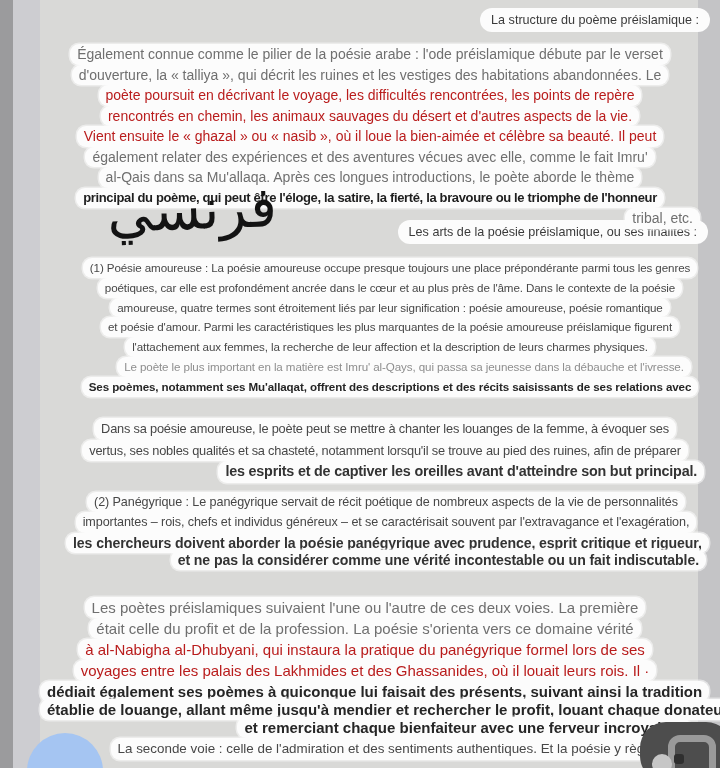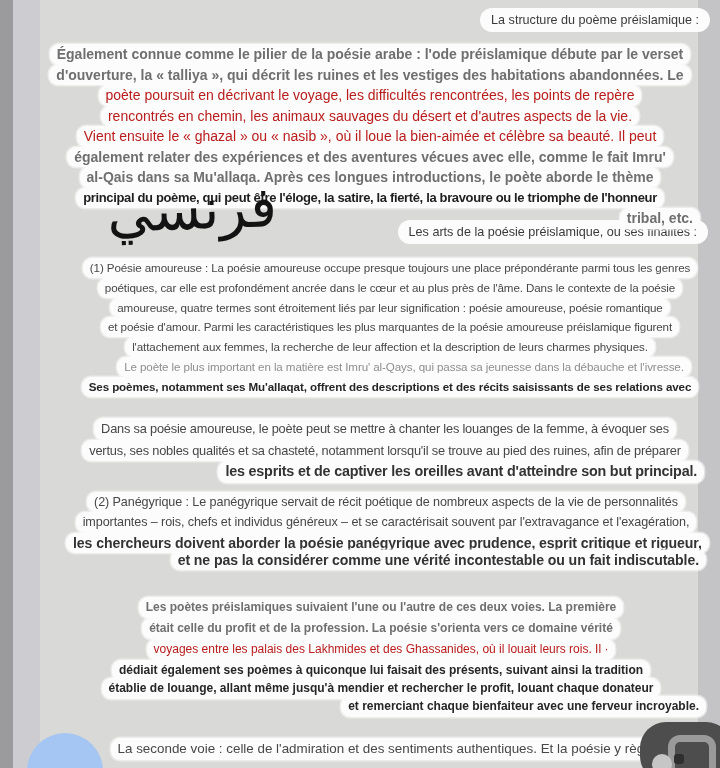--- a/index.html
+++ b/index.html
@@ -17,35 +17,35 @@
   .para{position:absolute;text-align:center;}
   .ln{white-space:nowrap;}
   .pill{
     display:inline-block;background:#fcfcfc;border-radius:9px;
     padding:1px 7px;box-shadow:0 0 0 1.5px rgba(252,252,252,.55);
   }
   .ar{text-align:right;}
   .t{margin-top:-3px;}
 
   
-  .s-n{color:#6f6f6f;font-weight:700;}
+  .s-n{color:#6f6f6f;font-weight:400;}
   .s-b{color:#b91c1c;font-weight:400;}
   .s-bt{color:#1e1e1e;font-weight:700;font-size:13px;letter-spacing:-0.35px;}
   .s-d{color:#474747;font-weight:500;}
   .s-l{color:#8e8e8e;font-weight:400;margin-left:28px;}
   .s-db{color:#262626;font-weight:600;}
   .s-sm{color:#5a5a5a;font-weight:400;font-size:0.85em;}
   .s-big{color:#333;font-weight:600;font-size:1.12em;}
 
   
   .p-ode{left:40px;top:44px;width:660px;font-size:14px;line-height:18.5px;}
   .p-amour{left:74px;top:258px;width:632px;font-size:11.6px;line-height:17.8px;letter-spacing:-0.1px;}
   .p-chant{left:66px;top:418px;width:638px;font-size:12.8px;line-height:19.5px;letter-spacing:-0.2px;}
   .p-paneg{left:66px;top:492px;width:640px;font-size:12.6px;line-height:18.3px;letter-spacing:-0.1px;}
-  .p-voies{left:56px;top:597px;width:650px;font-size:12px;line-height:19px;}
+  .p-voies{left:40px;top:597px;width:650px;font-size:15px;line-height:19px;}
   .p-footer{left:100px;top:738px;width:590px;font-size:13.4px;line-height:20px;text-align:center;z-index:2;}
 
   
   .title-bubble{
     position:absolute;background:#fcfcfc;border-radius:13px;
     padding:5px 11px;font-size:12.6px;color:#3a3a3a;font-weight:500;white-space:nowrap;
   }
   .tb-structure{right:10px;top:8px;}
   .tb-arts{right:12px;top:220px;}
 
@@ -121,20 +121,21 @@
   </div>
 <div class="para p-paneg">
     <div class="ln"><span class="pill s-d">(2) Panégyrique : Le panégyrique servait de récit poétique de nombreux aspects de la vie de personnalités</span></div>
     <div class="ln"><span class="pill s-d">importantes – rois, chefs et individus généreux – et se caractérisait souvent par l'extravagance et l'exagération,</span></div>
     <div class="ln"><span class="pill s-big">les chercheurs doivent aborder la poésie panégyrique avec prudence, esprit critique et rigueur,</span></div>
     <div class="ln ar t"><span class="pill s-big">et ne pas la considérer comme une vérité incontestable ou un fait indiscutable.</span></div>
   </div>
 <div class="para p-voies">
     <div class="ln"><span class="pill s-n">Les poètes préislamiques suivaient l'une ou l'autre de ces deux voies. La première</span></div>
     <div class="ln"><span class="pill s-n">était celle du profit et de la profession. La poésie s'orienta vers ce domaine vérité</span></div>
+    <div class="ln"><span class="pill s-b">à al-Nabigha al-Dhubyani, qui instaura la pratique du panégyrique formel lors de ses</span></div>
     <div class="ln"><span class="pill s-b">voyages entre les palais des Lakhmides et des Ghassanides, où il louait leurs rois. Il ·</span></div>
     <div class="ln"><span class="pill s-db">dédiait également ses poèmes à quiconque lui faisait des présents, suivant ainsi la tradition</span></div>
     <div class="ln t"><span class="pill s-db">établie de louange, allant même jusqu'à mendier et rechercher le profit, louant chaque donateur</span></div>
     <div class="ln ar t"><span class="pill s-db">et remerciant chaque bienfaiteur avec une ferveur incroyable.</span></div>
   </div>
 <div class="para p-footer">
     <div class="ln"><span class="pill s-d">La seconde voie : celle de l'admiration et des sentiments authentiques. Et la poésie y règne…</span></div>
   </div>
 
 <div class="blue-bubble"></div>

